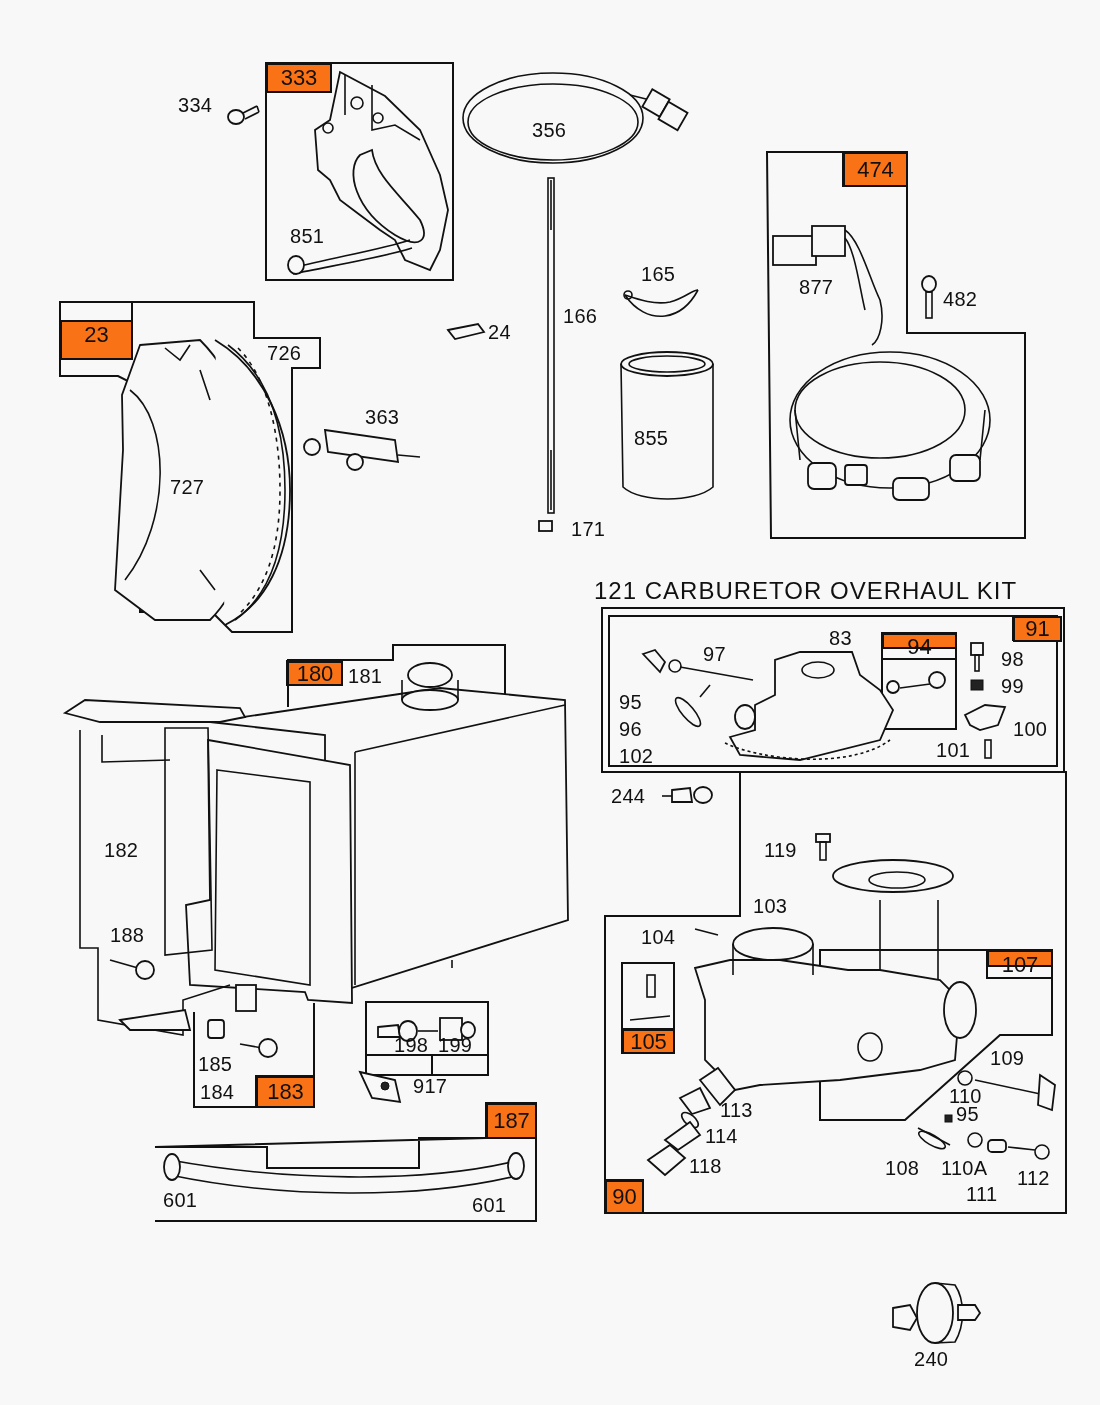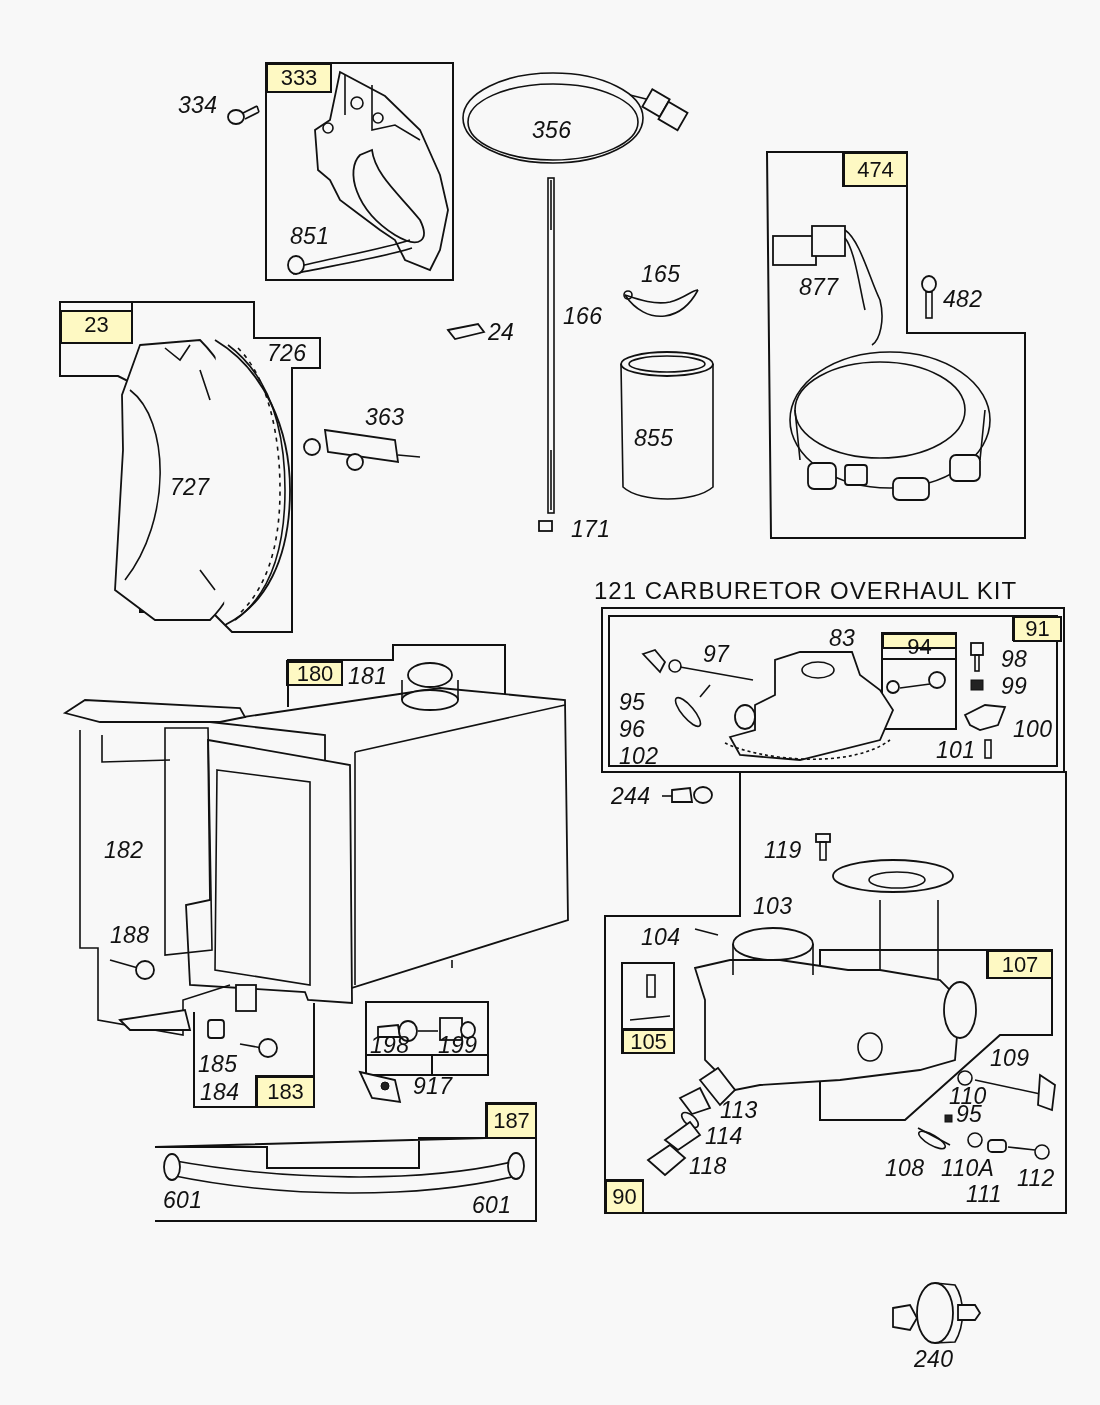--- a/index.html
+++ b/index.html
@@ -3,23 +3,23 @@
 <meta charset="utf-8">
 <style>
   html, body { margin: 0; padding: 0; background: #f8f8f8; }
   body { width: 1100px; height: 1405px; position: relative; overflow: hidden;
          font-family: "Liberation Sans", "DejaVu Sans", sans-serif; color: #111; }
   #diagram { position: absolute; left: 0; top: 0; width: 1100px; height: 1405px; }
   .ln { fill: none; stroke: #111; stroke-width: 2; }
   .lt { fill: none; stroke: #111; stroke-width: 1.6; }
   .pf { fill: #f8f8f8; stroke: #111; stroke-width: 1.8; }
   .dk { fill: #222; stroke: #111; stroke-width: 1; }
-  .lbl { position: absolute; font-size: 23px; line-height: 24px; white-space: nowrap; letter-spacing: 0.3px; font-style: italic; }
+  .lbl { position: absolute; font-size: 20px; line-height: 24px; white-space: nowrap; letter-spacing: 0.3px; }
   .boxlbl { position: absolute; font-size: 22px; line-height: 26px; text-align: center; box-sizing: border-box;
-            border: 2px solid #111; background: #fef9c3; }
+            border: 2px solid #111; background: #f97316; }
   .title { position: absolute; font-size: 24px; letter-spacing: 1px; white-space: nowrap; }
 </style>
 </head>
 <body>
 
 <svg id="diagram" viewBox="0 0 1100 1405" xmlns="http://www.w3.org/2000/svg">
 
   <g>
     <rect class="ln" x="266" y="63" width="187" height="217"></rect>
     <rect class="ln" x="266" y="63" width="65" height="28"></rect>
@@ -258,21 +258,21 @@
 <div class="title" style="left:594px;top:577px;">121 CARBURETOR OVERHAUL KIT</div>
 
 <div class="boxlbl" style="left:266px;top:63px;width:66px;height:30px;">333</div>
 <div class="lbl" style="left:178px;top:93px;">334</div>
 <div class="lbl" style="left:290px;top:224px;">851</div>
 <div class="lbl" style="left:532px;top:118px;">356</div>
 <div class="boxlbl" style="left:843px;top:152px;width:65px;height:35px;line-height:32px;">474</div>
 <div class="lbl" style="left:799px;top:275px;">877</div>
 <div class="lbl" style="left:943px;top:287px;">482</div>
 
-<div class="boxlbl" style="left:60px;top:310px;width:73px;height:34px;">23</div>
+<div class="boxlbl" style="left:60px;top:320px;width:73px;height:40px;">23</div>
 <div class="lbl" style="left:267px;top:341px;">726</div>
 <div class="lbl" style="left:170px;top:475px;">727</div>
 <div class="lbl" style="left:365px;top:405px;">363</div>
 <div class="lbl" style="left:488px;top:320px;">24</div>
 <div class="lbl" style="left:563px;top:304px;">166</div>
 <div class="lbl" style="left:641px;top:262px;">165</div>
 <div class="lbl" style="left:634px;top:426px;">855</div>
 <div class="lbl" style="left:571px;top:517px;">171</div>
 
 <div class="boxlbl" style="left:1013px;top:616px;width:49px;height:26px;line-height:22px;">91</div>
@@ -285,39 +285,39 @@
 <div class="lbl" style="left:936px;top:738px;">101</div>
 <div class="lbl" style="left:619px;top:690px;">95</div>
 <div class="lbl" style="left:619px;top:717px;">96</div>
 <div class="lbl" style="left:619px;top:744px;">102</div>
 
 <div class="lbl" style="left:611px;top:784px;">244</div>
 <div class="lbl" style="left:764px;top:838px;">119</div>
 <div class="lbl" style="left:753px;top:894px;">103</div>
 <div class="lbl" style="left:641px;top:925px;">104</div>
 <div class="boxlbl" style="left:622px;top:1029px;width:53px;height:25px;line-height:21px;">105</div>
-<div class="boxlbl" style="left:987px;top:950px;width:66px;height:29px;">107</div>
+<div class="boxlbl" style="left:987px;top:950px;width:66px;height:17px;">107</div>
 <div class="lbl" style="left:990px;top:1046px;">109</div>
 <div class="lbl" style="left:949px;top:1084px;">110</div>
 <div class="lbl" style="left:956px;top:1102px;">95</div>
 <div class="lbl" style="left:885px;top:1156px;">108</div>
 <div class="lbl" style="left:941px;top:1156px;">110A</div>
 <div class="lbl" style="left:966px;top:1182px;">111</div>
 <div class="lbl" style="left:1017px;top:1166px;">112</div>
 <div class="lbl" style="left:720px;top:1098px;">113</div>
 <div class="lbl" style="left:705px;top:1124px;">114</div>
 <div class="lbl" style="left:689px;top:1154px;">118</div>
 <div class="boxlbl" style="left:605px;top:1180px;width:39px;height:34px;line-height:30px;">90</div>
 
 <div class="boxlbl" style="left:287px;top:661px;width:56px;height:25px;line-height:21px;">180</div>
 <div class="lbl" style="left:348px;top:664px;">181</div>
 <div class="lbl" style="left:104px;top:838px;">182</div>
 <div class="lbl" style="left:110px;top:923px;">188</div>
 <div class="lbl" style="left:198px;top:1052px;">185</div>
 <div class="lbl" style="left:200px;top:1080px;">184</div>
 <div class="boxlbl" style="left:256px;top:1076px;width:59px;height:32px;line-height:28px;">183</div>
-<div class="lbl" style="left:370px;top:1033px;">198</div>
+<div class="lbl" style="left:394px;top:1033px;">198</div>
 <div class="lbl" style="left:438px;top:1033px;">199</div>
 <div class="lbl" style="left:413px;top:1074px;">917</div>
 <div class="boxlbl" style="left:486px;top:1103px;width:51px;height:36px;line-height:32px;">187</div>
 <div class="lbl" style="left:163px;top:1188px;">601</div>
 <div class="lbl" style="left:472px;top:1193px;">601</div>
 <div class="lbl" style="left:914px;top:1347px;">240</div>
 
 </body></html>

